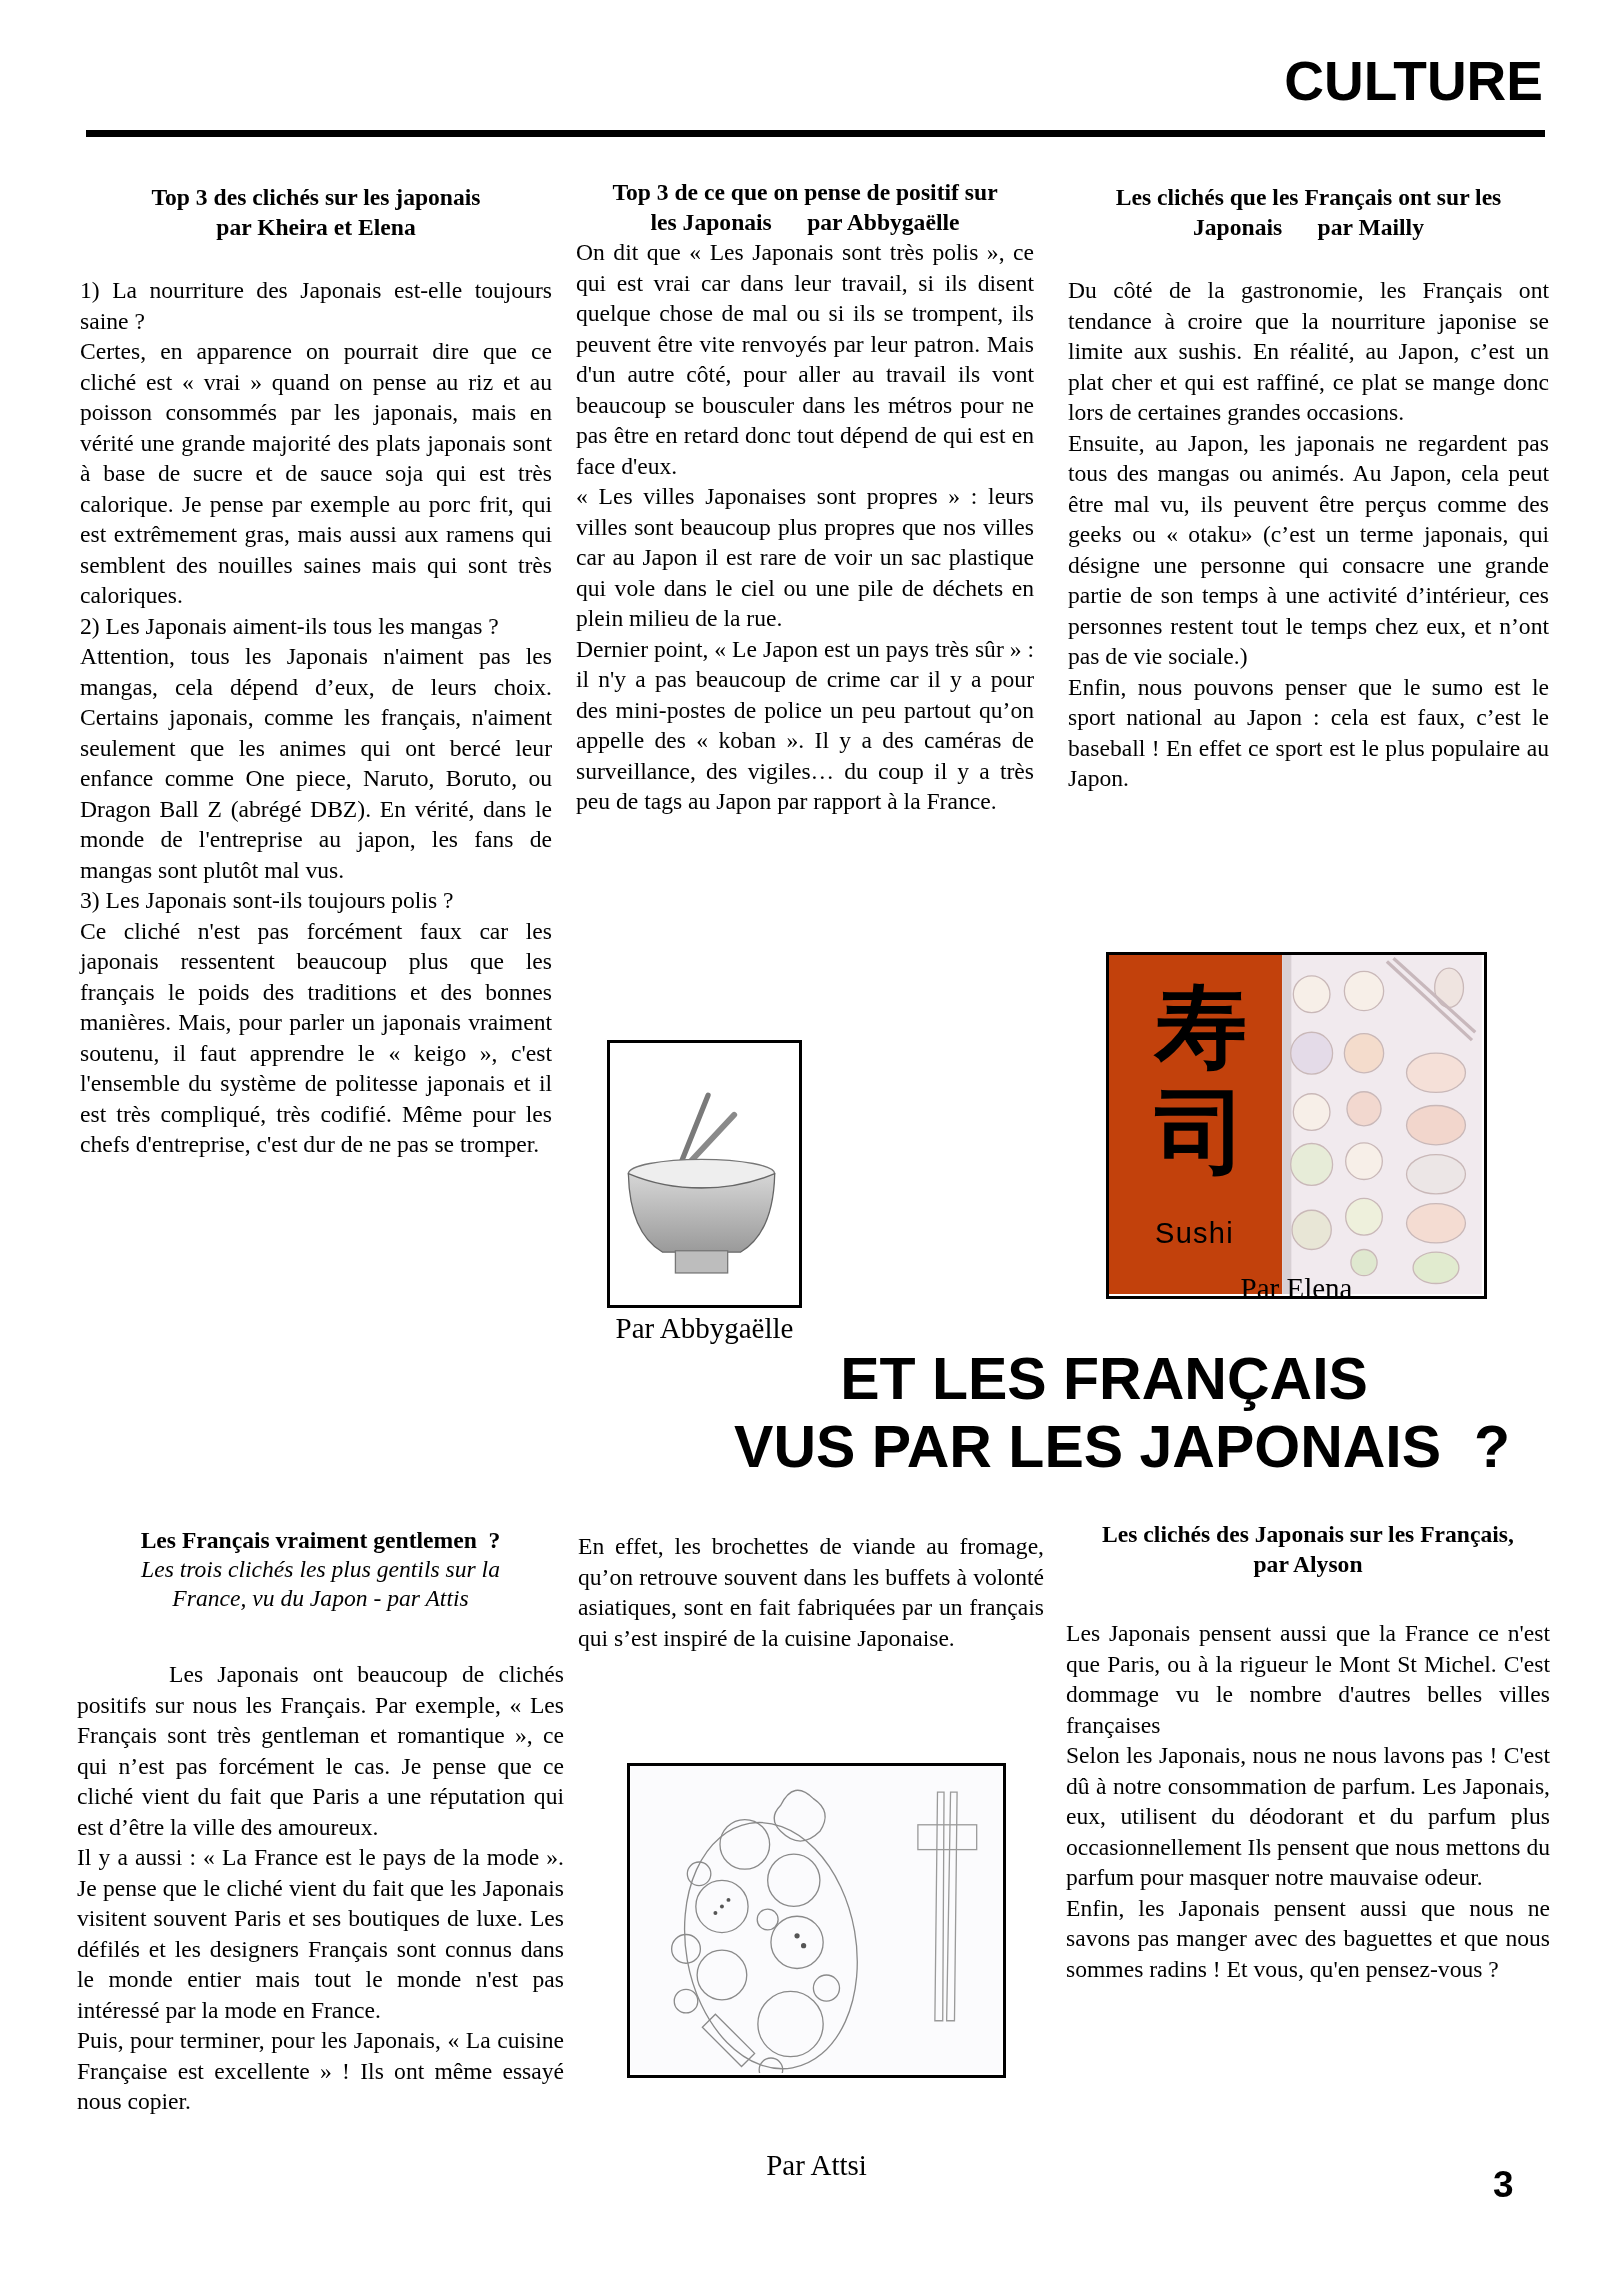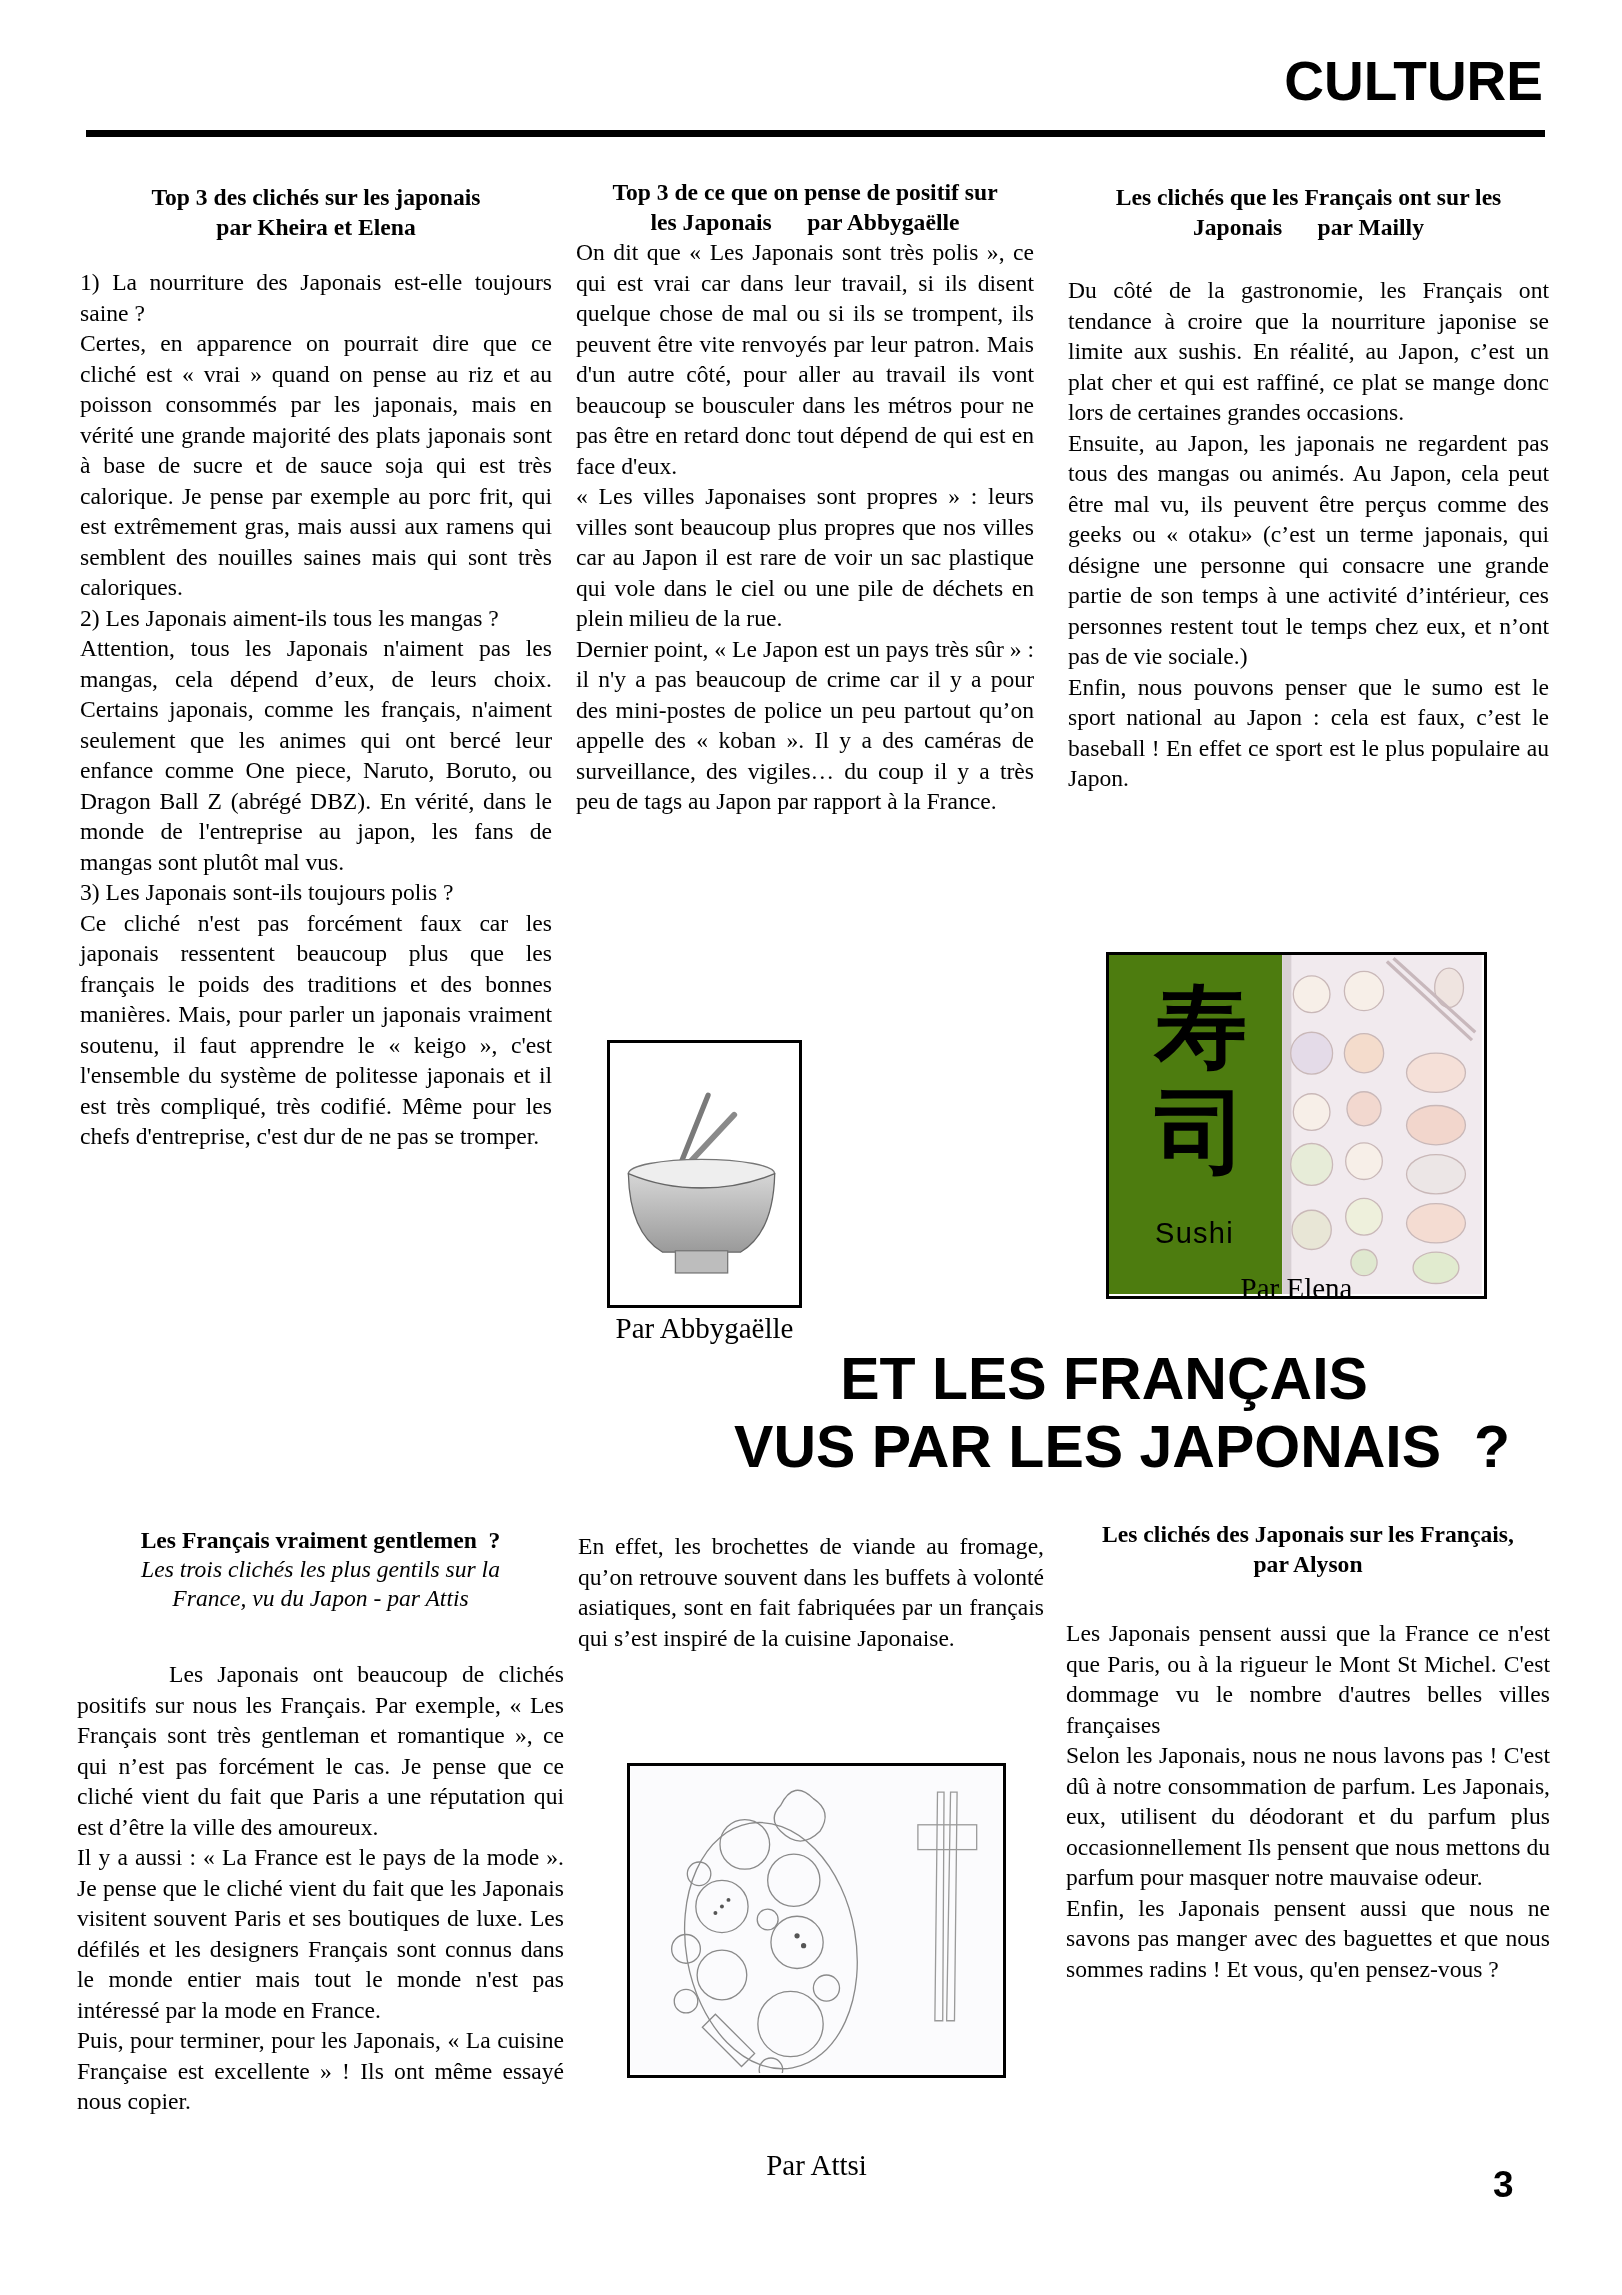--- a/index.html
+++ b/index.html
@@ -28,21 +28,21 @@
 <body>
 
 <div class="abs sans section-title">CULTURE</div>
 <div class="abs header-rule"></div>
 
 <div class="abs serif" style="left:80px; top:182px; width:472px;">
   <div class="col-head">
     <div>Top 3 des clichés sur les japonais</div>
     <div>par Kheira et Elena</div>
   </div>
-  <div class="body-text" style="margin-top:25px;">
+  <div class="body-text" style="margin-top:33px;">
     <p>1) La nourriture des Japonais est-elle toujours saine ?</p>
     <p>Certes, en apparence on pourrait dire que ce cliché est «  vrai  » quand on pense au riz et au poisson consommés par les japonais, mais en vérité une grande majorité des plats japonais sont à base de sucre et de sauce soja qui est très calorique. Je pense par exemple au porc frit, qui est extrêmement gras, mais aussi aux ramens qui semblent des nouilles saines mais qui sont très caloriques.</p>
     <p>2) Les Japonais aiment-ils tous les mangas ?</p>
     <p>Attention, tous les Japonais n'aiment pas les mangas, cela dépend d’eux, de leurs choix. Certains japonais, comme les français, n'aiment seulement que les animes qui ont bercé leur enfance comme One  piece, Naruto, Boruto, ou Dragon Ball Z (abrégé DBZ). En vérité, dans le monde de l'entreprise au japon, les fans de mangas sont plutôt mal vus.</p>
     <p>3) Les Japonais sont-ils toujours polis  ?</p>
     <p>Ce cliché n'est pas forcément faux car les japonais ressentent beaucoup plus que les français le poids des traditions et des bonnes manières. Mais, pour parler un japonais vraiment soutenu, il faut apprendre le «  keigo  », c'est l'ensemble du système de politesse japonais et il est très compliqué, très codifié. Même pour les chefs d'entreprise, c'est dur de ne pas se tromper.</p>
   </div>
 </div>
 
 <div class="abs serif" style="left:576px; top:177px; width:458px;">
@@ -80,21 +80,21 @@
     <div style="white-space:pre;">Japonais      par Mailly</div>
   </div>
   <div class="body-text" style="margin-top:33px;">
     <p>Du côté de la gastronomie, les Français ont tendance à croire que la nourriture japonise se limite aux sushis. En réalité, au Japon, c’est un plat cher et qui est raffiné, ce plat se mange donc lors de certaines grandes occasions.</p>
     <p>Ensuite, au Japon, les japonais ne regardent pas tous des mangas ou animés. Au Japon, cela peut être mal vu, ils peuvent être perçus comme des geeks ou « otaku» (c’est un terme japonais, qui désigne une personne qui consacre une grande partie de son temps à une activité d’intérieur, ces personnes restent tout le temps chez eux, et n’ont pas de vie sociale.)</p>
     <p>Enfin, nous pouvons penser que le sumo est le sport national au Japon : cela est faux, c’est le baseball ! En effet ce sport est le plus populaire au Japon.</p>
   </div>
 </div>
 
 <div class="abs figure" style="left:1106px; top:952px; width:381px; height:347px;">
-  <div style="position:absolute; left:0; top:0; width:173px; height:339px; background:#4d7c0f;">
+  <div style="position:absolute; left:0; top:0; width:173px; height:339px; background:#c2410c;">
     <div class="serif" style="position:absolute; left:46px; top:19.6px; width:79px; font-size:92px; line-height:105px; text-align:center; font-weight:bold; word-break:break-all;">寿司</div>
     <div class="sans" style="position:absolute; left:46px; top:262px; font-size:29px; letter-spacing:1.3px;">Sushi</div>
   </div>
   <svg style="position:absolute; left:173px; top:0;" width="200" height="339" viewBox="0 0 305 518">
     <rect x="0" y="0" width="305" height="518" fill="#f1eaee"></rect>
     <rect x="0" y="0" width="14" height="518" fill="#d8d0d4"></rect>
     <g fill="#f7efe8" stroke="#c9b8b8" stroke-width="2">
       <circle cx="45" cy="60" r="28"></circle>
         <circle cx="125" cy="55" r="30"></circle>
       <circle cx="45" cy="150" r="32" fill="#e4dbe8"></circle>

